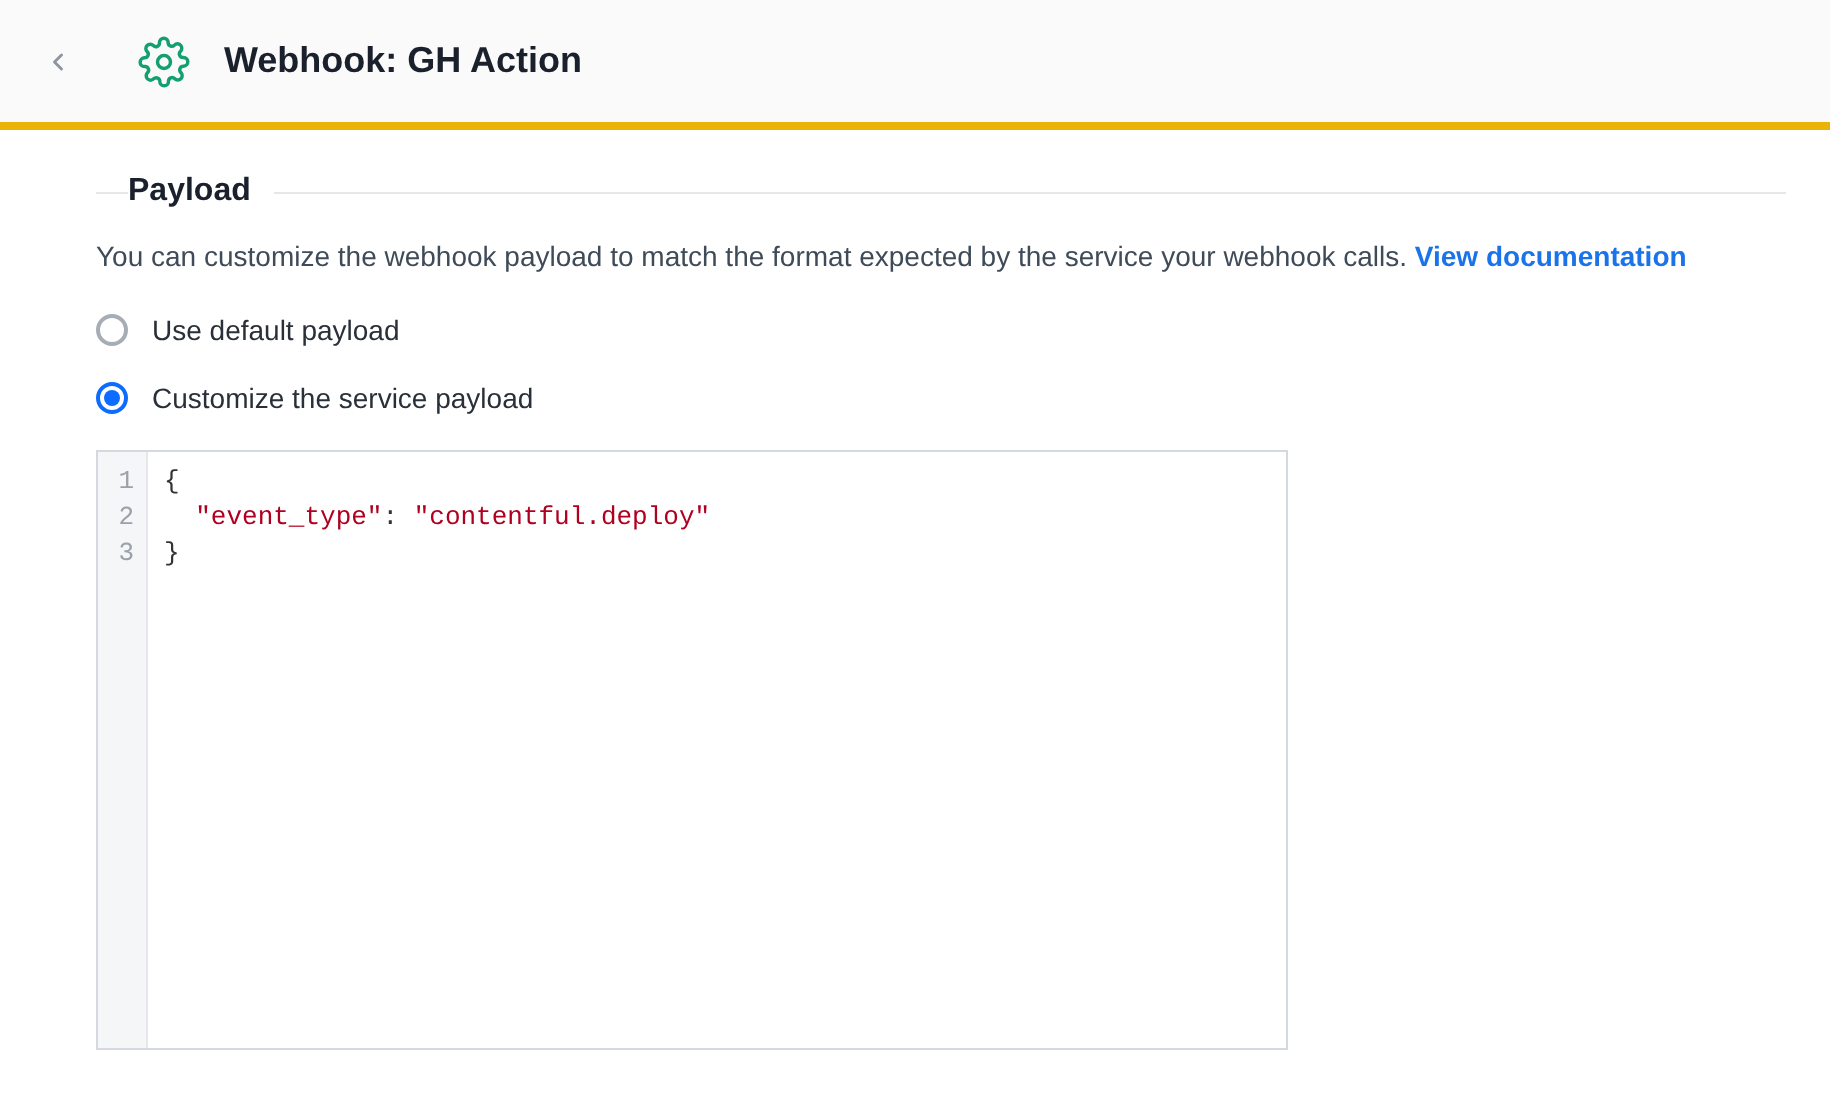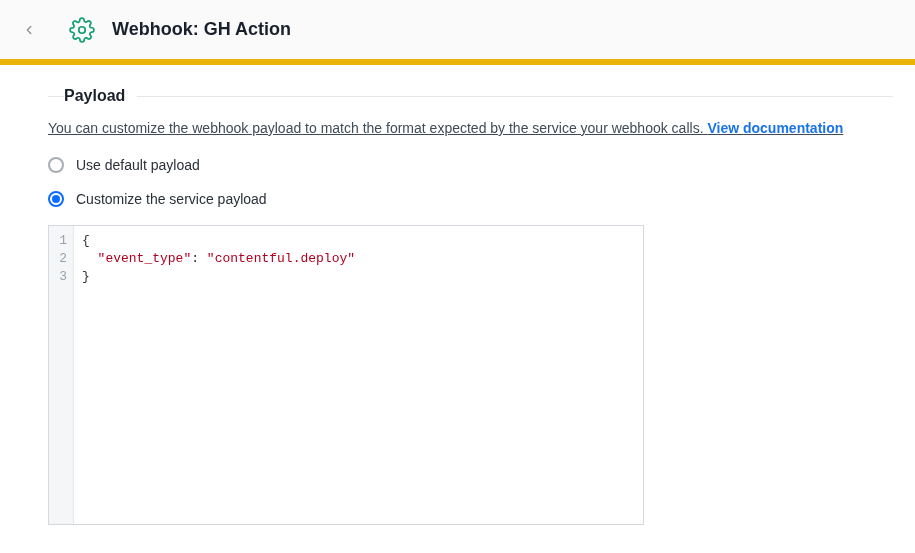--- a/index.html
+++ b/index.html
@@ -5,21 +5,21 @@
     * { box-sizing: border-box; margin: 0; padding: 0; }
     body {
       font-family: -apple-system, BlinkMacSystemFont, "Segoe UI", Helvetica, Arial, sans-serif;
       background: #fff;
       color: #2a3039;
     }
     .topbar {
       display: flex;
       align-items: center;
       height: 65px;
-      border-bottom: 6px solid #eab308;
+      border-bottom: 4px solid #eab308;
       padding: 0 18px;
       background: #fafafa;
     }
     .back-chevron {
       width: 22px;
       height: 22px;
       display: flex;
       align-items: center;
       justify-content: center;
       cursor: pointer;
@@ -53,21 +53,20 @@
       color: #1a202c;
       padding-right: 12px;
       margin-left: 16px;
     }
     .desc {
       font-size: 14px;
       color: #3f4b58;
       margin: 14px 0 18px 0;
       line-height: 1.4;
       max-width: 820px;
-      text-decoration: underline;
     }
     .desc a {
       color: #1a73e8;
       font-weight: 600;
       text-decoration: none;
     }
     .radio-row {
       display: flex;
       align-items: center;
       margin: 11px 0 18px 0;

